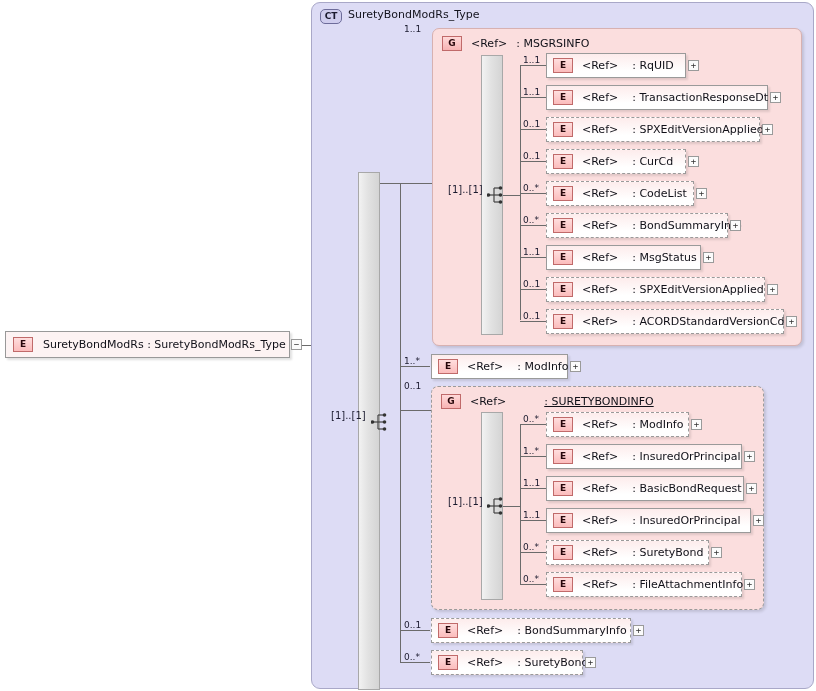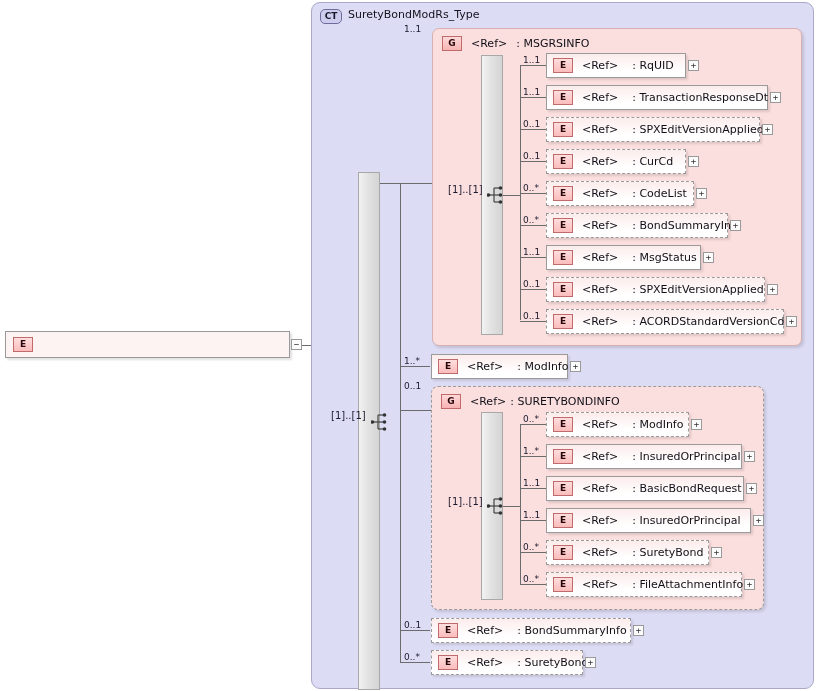--- a/index.html
+++ b/index.html
@@ -185,20 +185,21 @@
   
   .seqicon { position: absolute; width: 18px; height: 20px; }
 </style>
 </head>
 <body>
 
 <div id="canvas">
 
   <div class="root-el">
     <span class="ebadge">E</span>
+    <span class="etext">SuretyBondModRs : SuretyBondModRs_Type</span>
   </div>
   <div class="minusbox" style="left:291px; top:339px;">−</div>
   <div class="hline" style="left:302px; top:345px; width:12px;"></div>
 
   <div class="ct-box">
     <div class="ct-badge">CT</div>
     <div class="ct-title">SuretyBondModRs_Type</div>
   </div>
 
   <div class="vbar" style="left:358px; top:172px; width:22px; height:518px;"></div>
@@ -335,21 +336,21 @@
     <span class="lbl-ref">&lt;Ref&gt;</span>
     <span class="lbl-name">: ModInfo</span>
   </div>
   <div class="plusbox" style="left:570px; top:361px;">+</div>
 
   <div class="card" style="left:404px; top:381px;">0..1</div>
   <div class="group-box dashed" style="left:431px; top:386px; width:333px; height:224px;">
     <div class="group-head">
       <span class="gbadge">G</span>
       <span class="gref" style="margin-left:9px;">&lt;Ref&gt;</span>
-      <span class="gtext" style="margin-left:4px;">: SURETYBONDINFO</span>
+      <span class="gtext" style="margin-left:38px;text-decoration:underline;">: SURETYBONDINFO</span>
     </div>
   </div>
 
   <div class="vbar" style="left:481px; top:412px; width:22px; height:188px;"></div>
   <div class="card-seq" style="left:448px; top:496px;">[1]..[1]</div>
   <svg class="seqicon" style="left:487px; top:496px;" viewBox="0 0 18 20">
     <line x1="1" y1="10" x2="7" y2="10" stroke="#444" stroke-width="1.2"></line>
     <line x1="7" y1="3" x2="7" y2="17" stroke="#444" stroke-width="1.2"></line>
     <line x1="7" y1="3" x2="13" y2="3" stroke="#444" stroke-width="1.2"></line>
     <line x1="7" y1="10" x2="13" y2="10" stroke="#444" stroke-width="1.2"></line>

